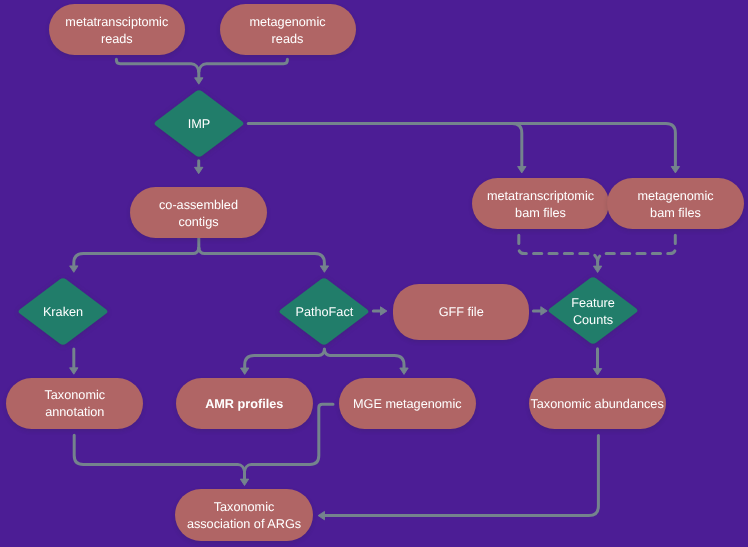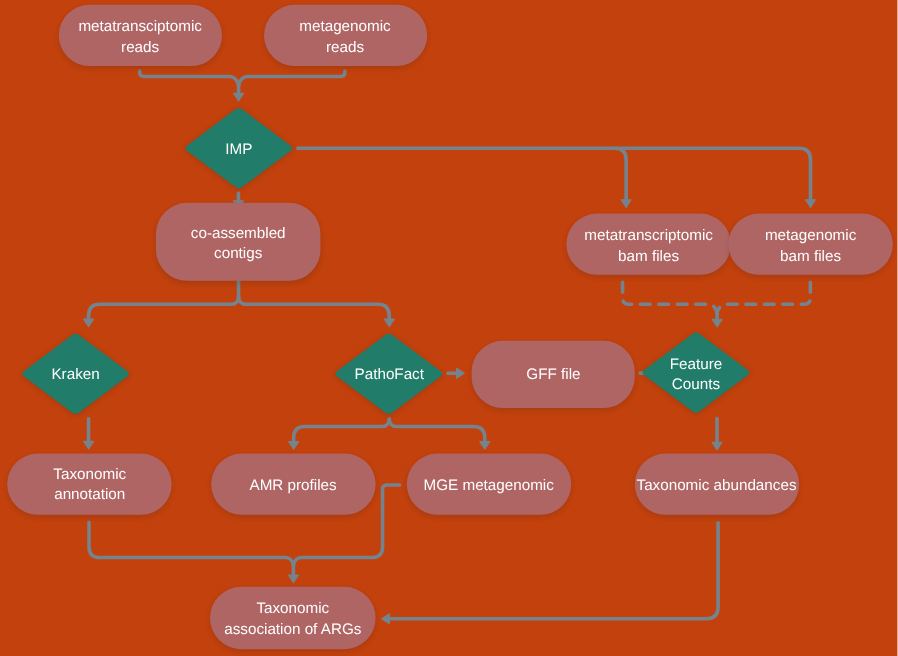--- a/index.html
+++ b/index.html
@@ -1,18 +1,18 @@
 <!DOCTYPE html>
 <html><head>
 <meta charset="utf-8">
 <style>
   html,body{margin:0;padding:0;background:#ffffff;}
   body{width:748px;height:547px;overflow:hidden;font-family:"Liberation Sans",sans-serif;
         -webkit-font-smoothing:antialiased;text-rendering:geometricPrecision;}
-  #stage{position:relative;width:748px;height:547px;background:#c2410c;}
+  #stage{position:relative;width:748px;height:547px;background:#4c1d95;}
   svg#edges{position:absolute;left:0;top:0;width:748px;height:547px;}
   .node{position:absolute;display:flex;align-items:center;justify-content:center;text-align:center;color:#ffffff;}
   .pill{border-radius:26px;box-shadow:0 2px 4px rgba(40,40,45,0.16);}
   .nlabel{line-height:17px;font-size:12.7px;letter-spacing:0px;white-space:pre-line;
           will-change:opacity;opacity:0.999;transform:translateY(1.2px);}
 </style>
 </head>
 <body>
 
 <div id="stage">
@@ -64,21 +64,21 @@
       <div class="node pill" style="left: 219.5px; top: 4.3px; width: 136px; height: 51px; background: rgb(176, 101, 101);">
         <div class="nlabel" style="position: relative;">metagenomic
 reads</div>
       </div>
       <div class="node dia" style="left: 153px; top: 88.6px; width: 92px; height: 69px; background: none; text-align: center;">
         <svg width="92" height="69" viewBox="0 0 92 69" style="position: absolute; left: 0px; top: 0px; overflow: visible; filter: drop-shadow(rgba(40, 40, 45, 0.22) 0px 1.5px 2.4px);">
           <path d="M 42.96 2.28 Q 46.00 0.00 49.04 2.28 L 88.96 32.22 Q 92.00 34.50 88.96 36.78 L 49.04 66.72 Q 46.00 69.00 42.96 66.72 L 3.04 36.78 Q 0.00 34.50 3.04 32.22 Z" fill="#217d6a"></path>
         </svg>
         <div class="nlabel" style="position: relative;">IMP</div>
       </div>
-      <div class="node pill" style="left: 130px; top: 169px; width: 137px; height: 65px; background: rgb(176, 101, 101);">
+      <div class="node pill" style="left: 130px; top: 187px; width: 137px; height: 51px; background: rgb(176, 101, 101);">
         <div class="nlabel" style="position: relative;">co-assembled
 contigs</div>
       </div>
       <div class="node pill" style="left: 472px; top: 178.2px; width: 137px; height: 51px; background: rgb(176, 101, 101);">
         <div class="nlabel" style="position: relative;">metatranscriptomic
 bam files</div>
       </div>
       <div class="node pill" style="left: 607px; top: 178.2px; width: 137px; height: 51px; background: rgb(176, 101, 101);">
         <div class="nlabel" style="position: relative;">metagenomic
 bam files</div>
@@ -91,33 +91,33 @@
       </div>
       <div class="node dia" style="left: 278.4px; top: 276.5px; width: 92px; height: 69px; background: none;">
         <svg width="92" height="69" viewBox="0 0 92 69" style="position: absolute; left: 0px; top: 0px; overflow: visible; filter: drop-shadow(rgba(40, 40, 45, 0.22) 0px 1.5px 2.4px);">
           <path d="M 42.96 2.28 Q 46.00 0.00 49.04 2.28 L 88.96 32.22 Q 92.00 34.50 88.96 36.78 L 49.04 66.72 Q 46.00 69.00 42.96 66.72 L 3.04 36.78 Q 0.00 34.50 3.04 32.22 Z" fill="#217d6a"></path>
         </svg>
         <div class="nlabel" style="position: relative;">PathoFact</div>
       </div>
       <div class="node pill" style="left: 393.2px; top: 283.8px; width: 136px; height: 56px; background: rgb(176, 101, 101);">
         <div class="nlabel" style="position: relative;">GFF file</div>
       </div>
-      <div class="node dia" style="left: 534px; top: 276.4px; width: 92px; height: 69px; background: none;">
+      <div class="node dia" style="left: 547px; top: 276.4px; width: 92px; height: 69px; background: none;">
         <svg width="92" height="69" viewBox="0 0 92 69" style="position: absolute; left: 0px; top: 0px; overflow: visible; filter: drop-shadow(rgba(40, 40, 45, 0.22) 0px 1.5px 2.4px);">
           <path d="M 42.96 2.28 Q 46.00 0.00 49.04 2.28 L 88.96 32.22 Q 92.00 34.50 88.96 36.78 L 49.04 66.72 Q 46.00 69.00 42.96 66.72 L 3.04 36.78 Q 0.00 34.50 3.04 32.22 Z" fill="#217d6a"></path>
         </svg>
         <div class="nlabel" style="position: relative;">Feature
 Counts</div>
       </div>
       <div class="node pill" style="left: 6.3px; top: 377.8px; width: 137px; height: 51px; background: rgb(176, 101, 101);">
         <div class="nlabel" style="position: relative;">Taxonomic
 annotation</div>
       </div>
       <div class="node pill" style="left: 176px; top: 377.8px; width: 136.5px; height: 51px; background: rgb(176, 101, 101);">
-        <div class="nlabel" style="position: relative;">AMR profiles</div>
+        <div class="nlabel" style="position: relative; font-weight: bold;">AMR profiles</div>
       </div>
       <div class="node pill" style="left: 339px; top: 377.8px; width: 136.5px; height: 51px; background: rgb(176, 101, 101);">
         <div class="nlabel" style="position: relative;">MGE metagenomic</div>
       </div>
       <div class="node pill" style="left: 528.6px; top: 377.8px; width: 137px; height: 51px; background: rgb(176, 101, 101);">
         <div class="nlabel" style="position: relative;">Taxonomic abundances</div>
       </div>
       <div class="node pill" style="left: 175px; top: 488.6px; width: 138px; height: 52px; background: rgb(176, 101, 101);">
         <div class="nlabel" style="position: relative;">Taxonomic
 association of ARGs</div>

